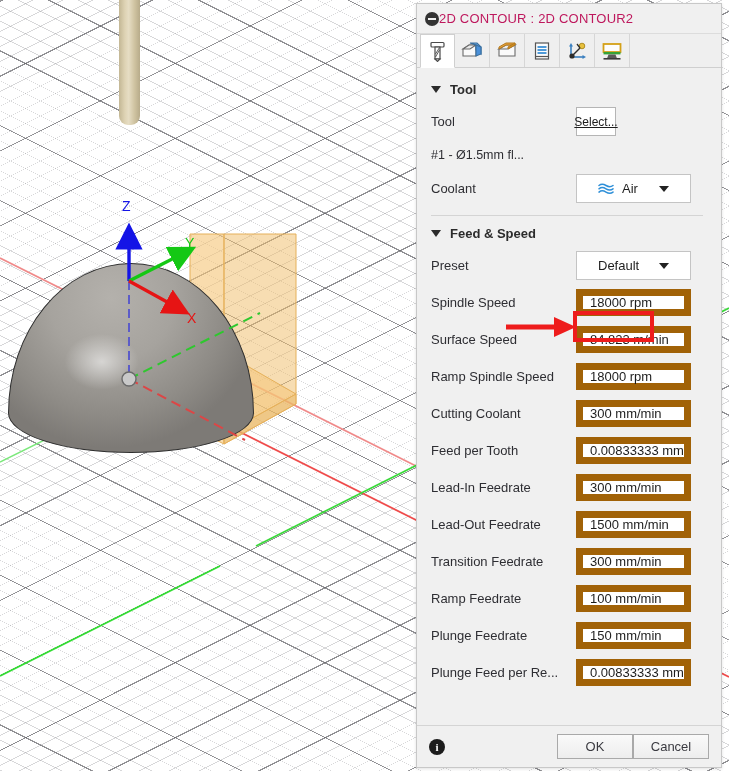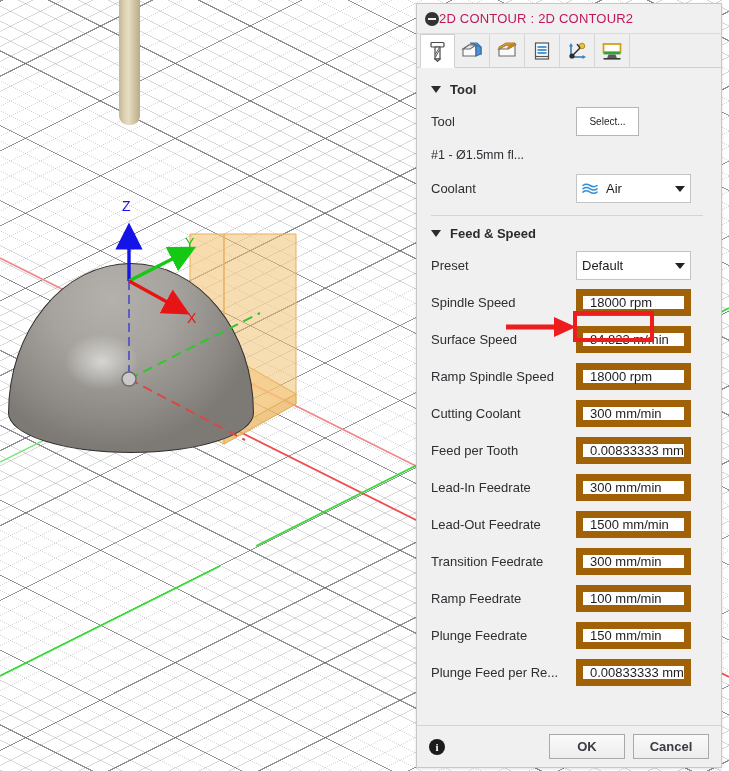--- a/index.html
+++ b/index.html
@@ -190,31 +190,32 @@
     box-sizing: border-box;
     display: flex;
     align-items: center;
     padding-left: 7px;
     font-size: 13px;
     color: #1d1d1d;
     white-space: nowrap;
   }
 
   .btn-select {
-    width: 63px;
+    width: 40px;
     height: 29px;
     background: #ffffff;
     border: 1px solid #b5b5b5;
     box-sizing: border-box;
     display: flex;
     align-items: center;
     justify-content: center;
-    font-size: 10px;
+    font-size: 12px;
     color: #1d1d1d;
     cursor: pointer;
+    text-decoration: underline;
   }
 
   .row.tool-desc {
     height: 30px;
     justify-content: flex-start;
     padding-right: 20px;
   }
   .tool-desc-text {
     font-size: 12.5px;
     color: #2e2e33;
@@ -222,21 +223,21 @@
   }
 
   .dropdown {
     width: 115px;
     height: 29px;
     background: #ffffff;
     border: 1px solid #c4c4c4;
     box-sizing: border-box;
     display: flex;
     align-items: center;
-    padding: 0 5px;
+    padding: 0 21px;
     font-size: 13px;
     color: #1d1d1d;
     cursor: pointer;
   }
   .dropdown .dd-caret {
     margin-left: auto;
     width: 0; height: 0;
     border-left: 5px solid transparent;
     border-right: 5px solid transparent;
     border-top: 6px solid #222222;
@@ -281,21 +282,21 @@
     background: #1c1c1c;
     color: #ffffff;
     font-size: 11px;
     font-weight: bold;
     display: flex;
     align-items: center;
     justify-content: center;
     font-family: "Liberation Serif", serif;
     cursor: pointer;
   }
-  .footer-buttons { margin-left: auto; display: flex; gap: 8px; font-weight: bold; }
+  .footer-buttons { margin-left: auto; display: flex; gap: 0; }
   .footer-btn {
     width: 76px; height: 25px;
     background: linear-gradient(180deg, #fafafa 0%, #ededed 100%);
     border: 1px solid #a9a9a9;
     box-sizing: border-box;
     font-size: 13px;
     color: #3a3a40;
     display: flex;
     align-items: center;
     justify-content: center;

